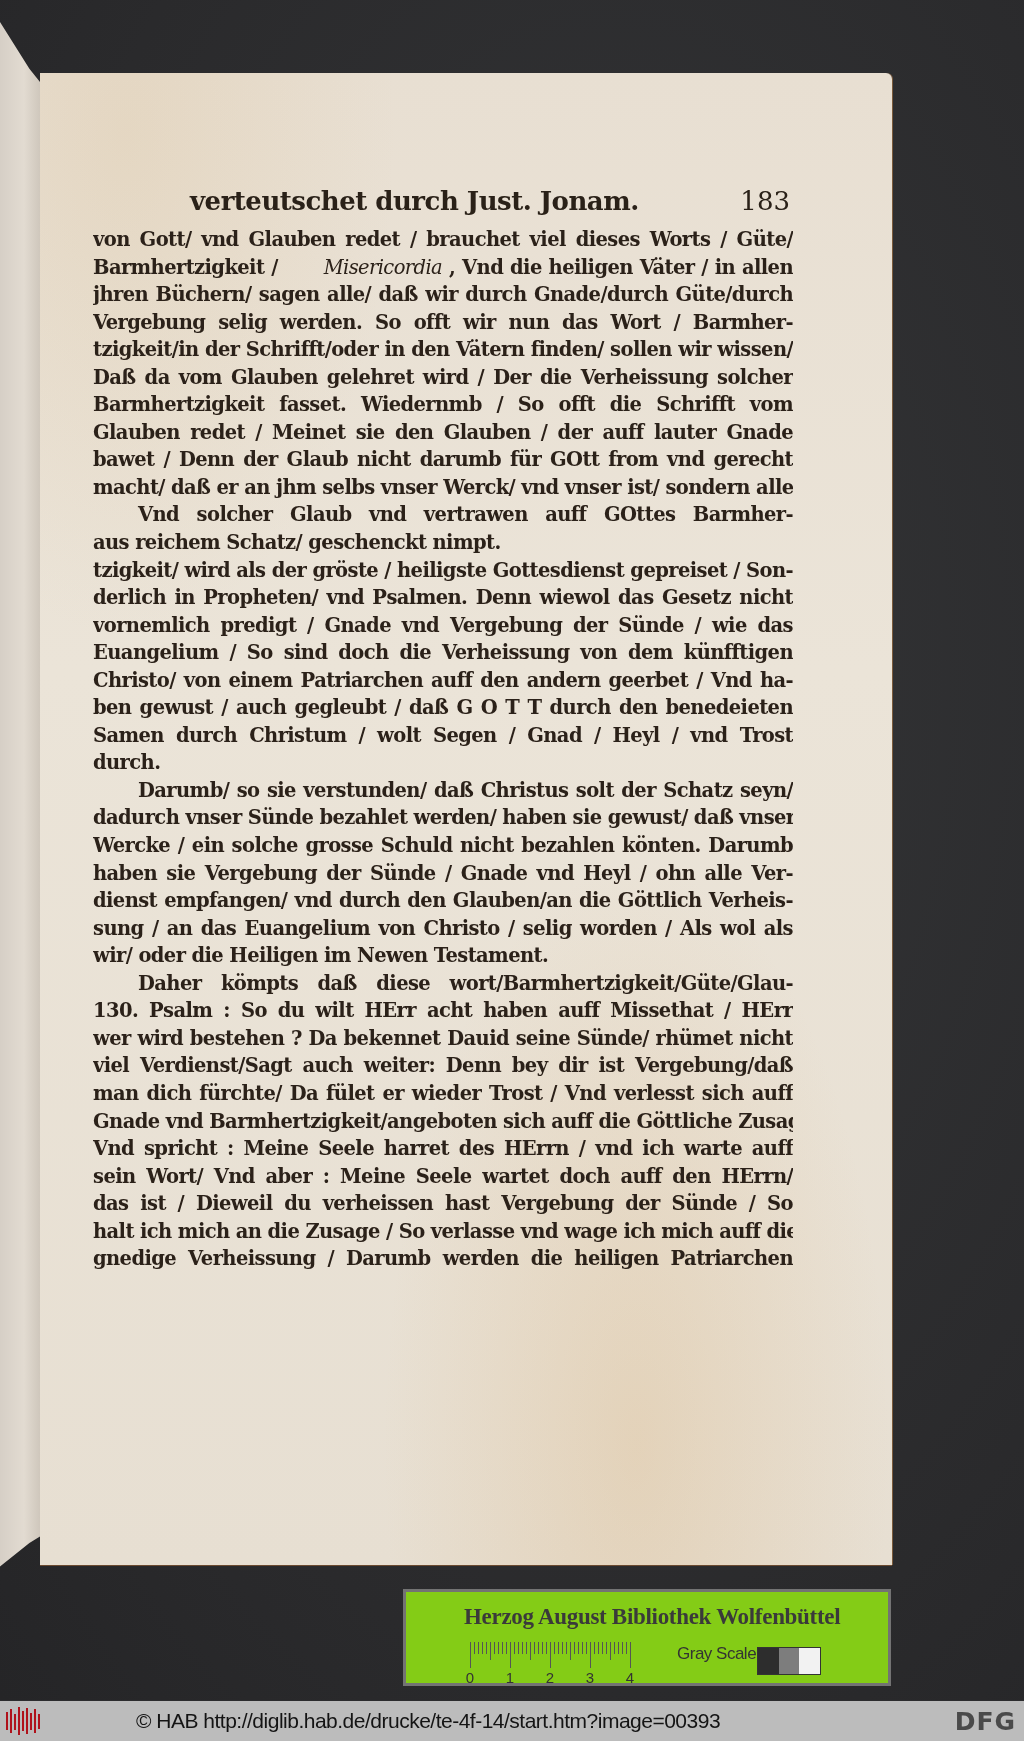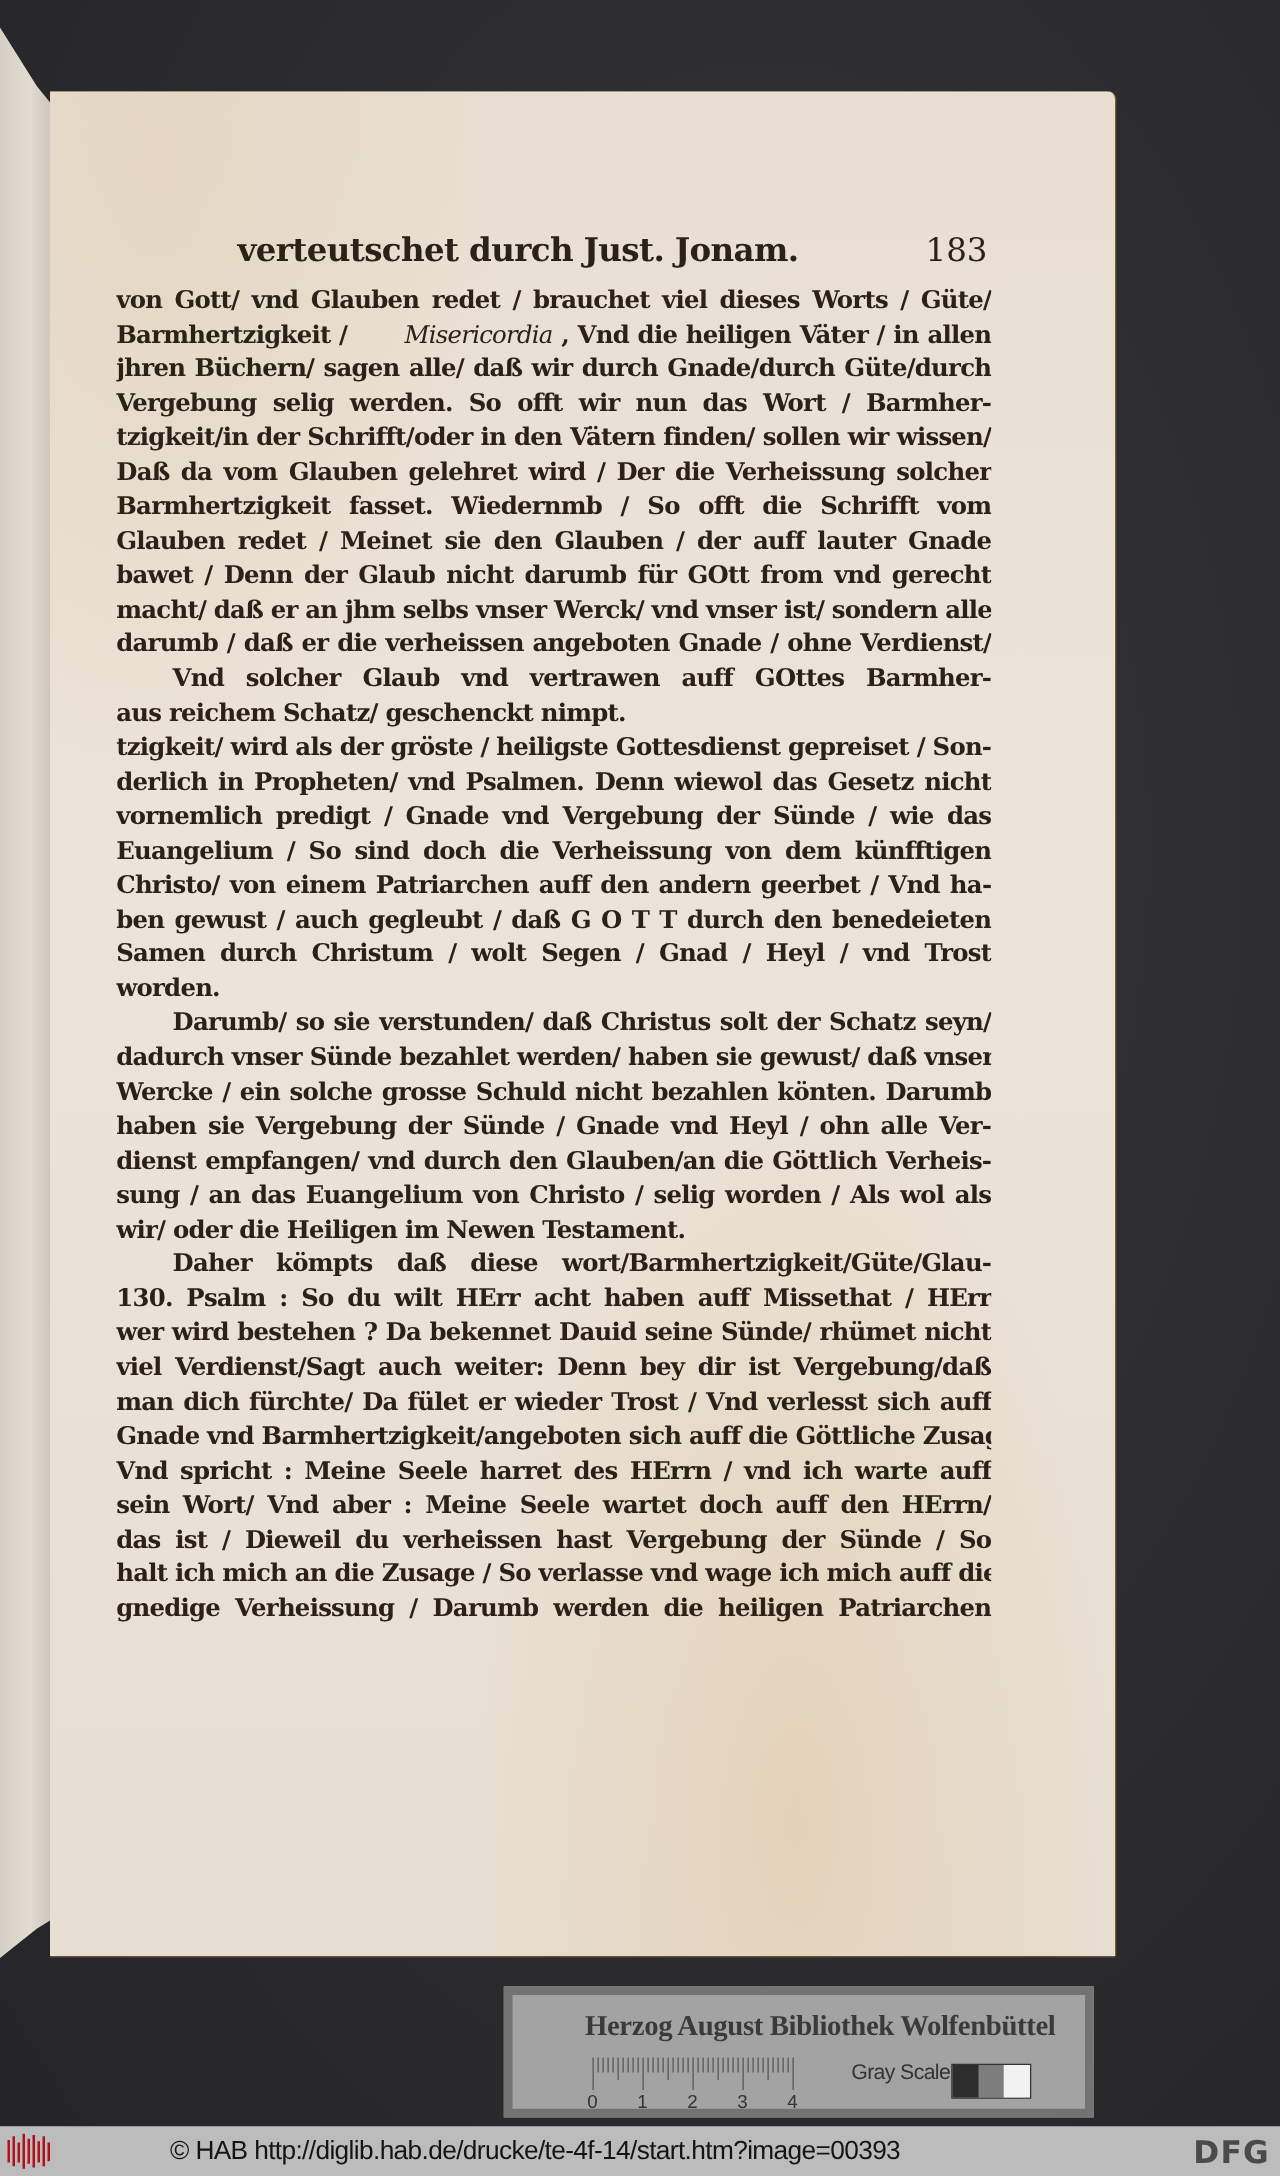--- a/index.html
+++ b/index.html
@@ -59,21 +59,21 @@
     .line em { font-style: italic; font-weight: normal; margin-left: 39px; }
     .catch {
       position: absolute; left: 53px; top: 1334px; width: 700px; height: 28px;
       font-family: "DejaVu Serif", serif; font-weight: bold; font-size: 19.5px; color: #2b2119;
     }
     .catch .sig { position: absolute; left: 395px; top: 0; }
     .catch .word { position: absolute; right: 0; top: 0; }
 
     .color-card {
       position: absolute; left: 403px; top: 1589px; width: 458px; height: 91px;
-      background: #a3a3a3; border: 7px solid #737373;
+      background: #84cc16; border: 3px solid #737373; padding-left: 24px;
     }
     .color-card .lib-name {
       position: absolute; left: 58px; top: 12px; white-space: nowrap;
       font-family: "Liberation Serif", serif; font-weight: bold; font-size: 23px; color: #3a3a3a;
       letter-spacing: -0.3px;
     }
     .ruler {
       position: absolute; left: 64px; top: 50px; width: 200px; height: 30px;
     }
     .ruler .tick { position: absolute; top: 0; width: 1px; background: #555; }
@@ -127,31 +127,30 @@
       <div class="line">von Gott/ vnd Glauben redet / brauchet viel dieses Worts / Güte/</div>
       <div class="line"><span>Barmhertzigkeit / </span><em>Misericordia</em><span> , Vnd die heiligen Väter / in allen</span></div>
       <div class="line">jhren Büchern/ sagen alle/ daß wir durch Gnade/durch Güte/durch</div>
       <div class="line">Vergebung selig werden.  So offt wir nun das Wort / Barmher-</div>
       <div class="line">tzigkeit/in der Schrifft/oder in den Vätern finden/ sollen wir wissen/</div>
       <div class="line">Daß da vom Glauben gelehret wird / Der die Verheissung solcher</div>
       <div class="line">Barmhertzigkeit fasset.  Wiedernmb / So offt die Schrifft vom</div>
       <div class="line">Glauben redet / Meinet sie den Glauben / der auff lauter Gnade</div>
       <div class="line">bawet / Denn der Glaub nicht darumb für GOtt from vnd gerecht</div>
       <div class="line">macht/ daß er an jhm selbs vnser Werck/ vnd vnser ist/ sondern allein</div>
-      <div class="line">darumb / daß er die verheissen angeboten Gnade / ohne Verdienst/</div>
       <div class="line indent">Vnd solcher Glaub vnd vertrawen auff GOttes Barmher-</div>
       <div class="line last">aus reichem Schatz/ geschenckt nimpt.</div>
       <div class="line">tzigkeit/ wird als der gröste / heiligste Gottesdienst gepreiset / Son-</div>
       <div class="line">derlich in Propheten/ vnd Psalmen.  Denn wiewol das Gesetz nicht</div>
       <div class="line">vornemlich predigt / Gnade vnd Vergebung der Sünde / wie das</div>
       <div class="line">Euangelium /  So sind doch die Verheissung von dem künfftigen</div>
       <div class="line">Christo/ von einem Patriarchen auff den andern geerbet / Vnd ha-</div>
       <div class="line">ben gewust / auch gegleubt / daß G O T T durch den benedeieten</div>
       <div class="line">Samen durch Christum / wolt Segen / Gnad / Heyl / vnd Trost</div>
-      <div class="line last">worden.</div>
+      <div class="line last">durch.</div>
       <div class="line indent">Darumb/ so sie verstunden/ daß Christus solt der Schatz seyn/</div>
       <div class="line">dadurch vnser Sünde bezahlet werden/ haben sie gewust/ daß vnsere</div>
       <div class="line">Wercke / ein solche grosse Schuld nicht bezahlen könten.  Darumb</div>
       <div class="line">haben sie Vergebung der Sünde / Gnade vnd Heyl / ohn alle Ver-</div>
       <div class="line">dienst empfangen/ vnd durch den Glauben/an die Göttlich Verheis-</div>
       <div class="line">sung / an das Euangelium von Christo / selig worden / Als wol als</div>
       <div class="line last">wir/ oder die Heiligen im Newen Testament.</div>
       <div class="line indent">Daher kömpts daß diese wort/Barmhertzigkeit/Güte/Glau-</div>
       <div class="line">130. Psalm : So du wilt HErr acht haben auff Missethat / HErr</div>
       <div class="line">wer wird bestehen ? Da bekennet Dauid seine Sünde/ rhümet nicht</div>

